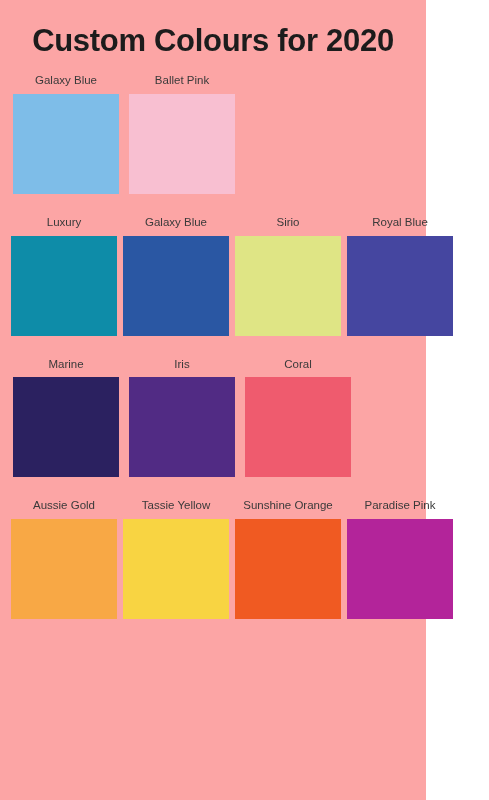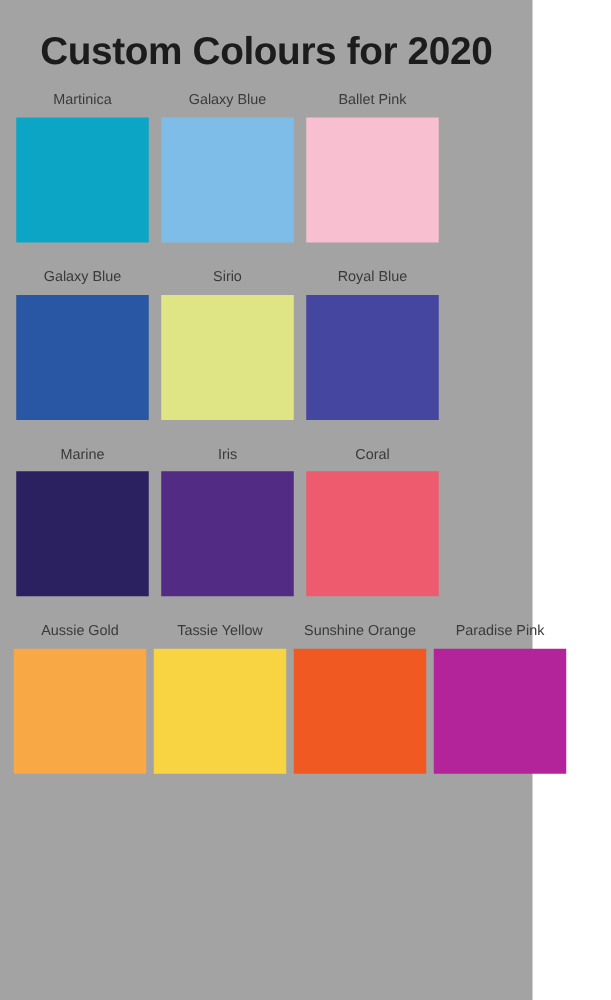--- a/index.html
+++ b/index.html
@@ -10,21 +10,21 @@
     width: 489px;
     height: 800px;
     background: #ffffff;
     font-family: "Liberation Sans", sans-serif;
     overflow: hidden;
     position: relative;
   }
   .page {
     width: 426px;
     height: 800px;
-    background: #a3a3a3;
+    background: #fca5a5;
     box-sizing: border-box;
     position: relative;
   }
   .title {
     font-size: 31px;
     font-weight: 700;
     color: #1c1c1c;
     text-align: center;
     letter-spacing: -0.3px;
     padding-top: 24px;
@@ -70,34 +70,34 @@
 <body>
 
 <div class="page">
 
   <div class="title">Custom Colours for 2020</div>
 
   <div class="grid">
 
     <div class="row">
       <div class="cell">
-        <div class="swatch-label">Martinica</div>
-        <div class="swatch" style="background: rgb(12, 165, 198);"></div>
-      </div>
-      <div class="cell">
         <div class="swatch-label">Galaxy Blue</div>
         <div class="swatch" style="background: rgb(126, 189, 232);"></div>
       </div>
       <div class="cell">
         <div class="swatch-label">Ballet Pink</div>
         <div class="swatch" style="background: rgb(248, 191, 209);"></div>
       </div>
     </div>
 
     <div class="row">
+      <div class="cell">
+        <div class="swatch-label">Luxury</div>
+        <div class="swatch" style="background: rgb(14, 140, 168);"></div>
+      </div>
       <div class="cell">
         <div class="swatch-label">Galaxy Blue</div>
         <div class="swatch" style="background: rgb(42, 87, 163);"></div>
       </div>
       <div class="cell">
         <div class="swatch-label">Sirio</div>
         <div class="swatch" style="background: rgb(223, 229, 133);"></div>
       </div>
       <div class="cell">
         <div class="swatch-label">Royal Blue</div>

